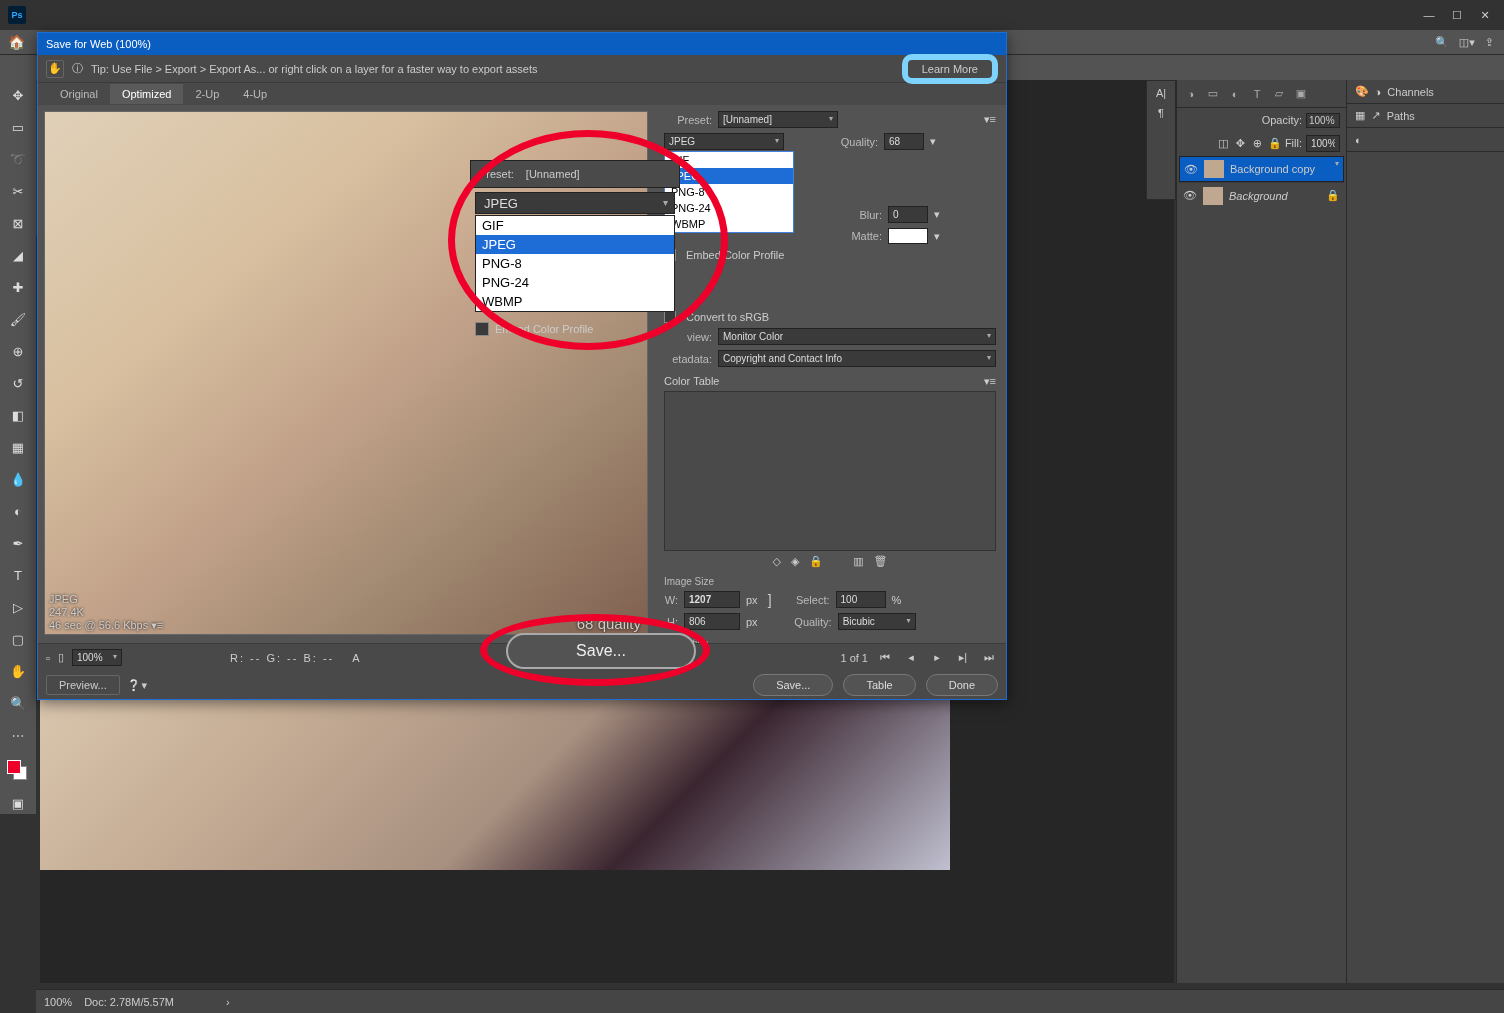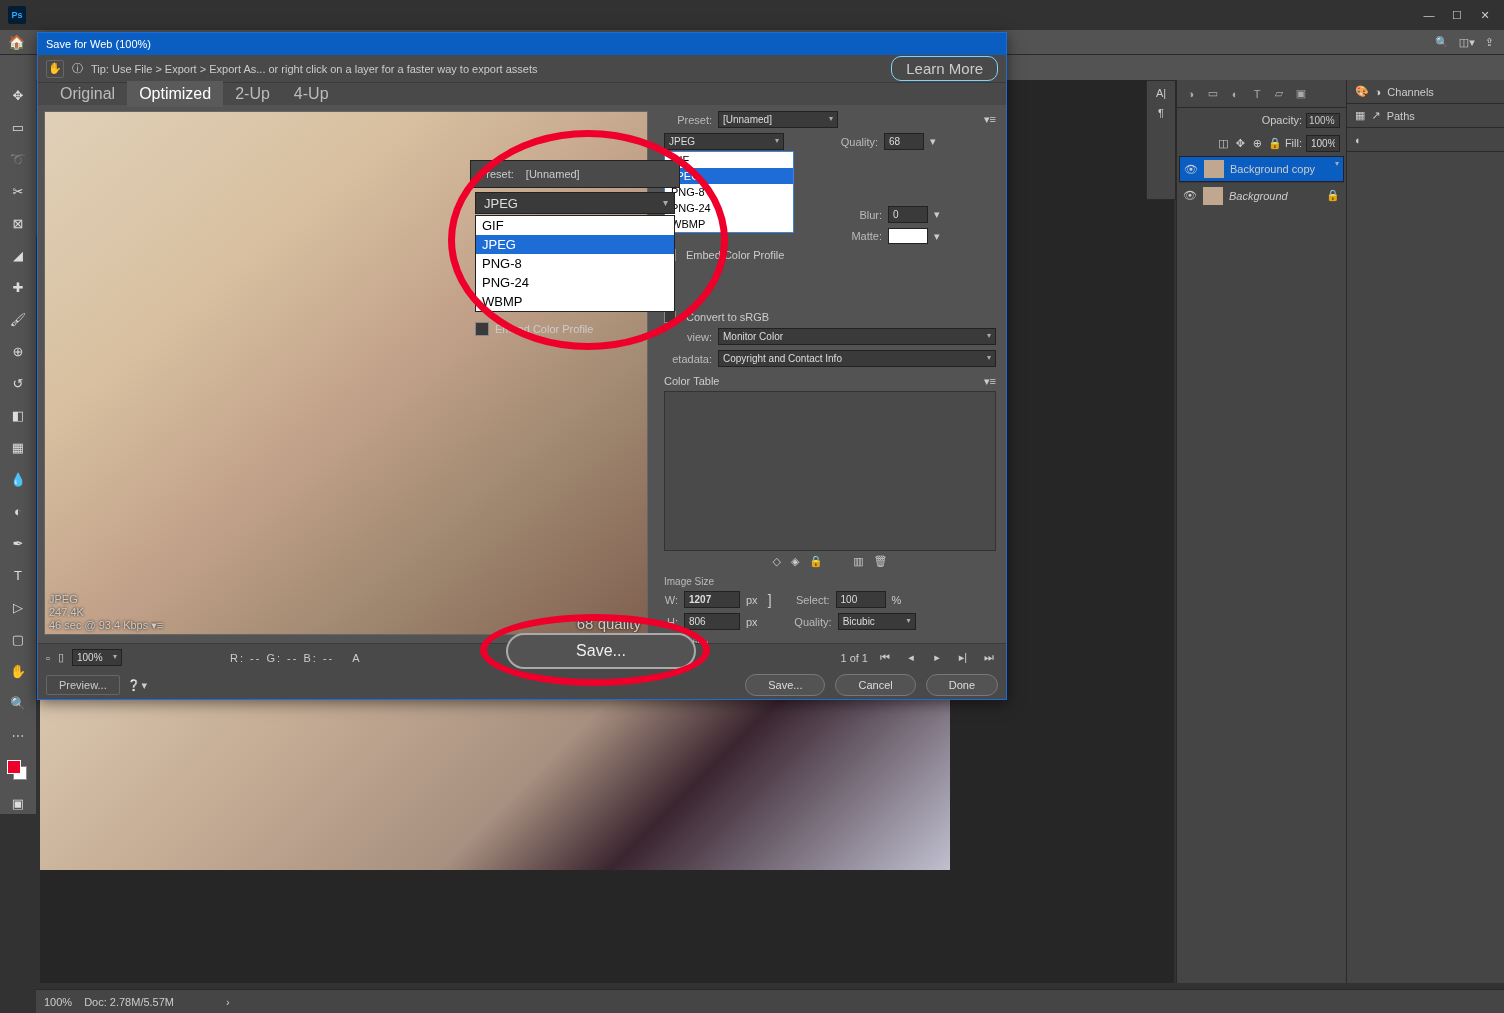--- a/index.html
+++ b/index.html
@@ -38,23 +38,23 @@
 .layer .lock{margin-left:auto}
 .farright{position:absolute;right:0;top:80px;width:158px;bottom:30px;background:#454545;border-left:1px solid #2a2a2a}
 .farright .tabhdr{height:24px;display:flex;align-items:center;padding:0 8px;gap:6px;border-bottom:1px solid #2a2a2a;font-size:10px}
 .statusbar{position:absolute;left:36px;right:0;bottom:0;height:24px;background:#454545;display:flex;align-items:center;padding:0 8px;gap:12px;font-size:10px;border-top:1px solid #2a2a2a}
 .narrowrail{position:absolute;right:328px;top:80px;width:30px;height:120px;background:#454545;border:1px solid #2a2a2a;display:flex;flex-direction:column;align-items:center;gap:8px;padding-top:6px}
 .narrowrail span{font-size:11px}
 .dlg{position:absolute;left:37px;top:32px;width:970px;height:668px;background:#535353;border:1px solid #1e6dd6;box-shadow:0 3px 14px rgba(0,0,0,.5)}
 .dlg .dlgtitle{height:22px;background:#0a5ec2;color:#fff;display:flex;align-items:center;padding:0 8px;font-size:11px}
 .dlg .tipbar{height:28px;background:#494949;display:flex;align-items:center;padding:0 8px;gap:8px;border-bottom:1px solid #3a3a3a}
 .dlg .tipbar .hand{width:18px;height:18px;border:1px solid #666;display:flex;align-items:center;justify-content:center;border-radius:2px}
-.dlg .tipbar .lm{margin-left:auto;padding:3px 14px;border:1px solid #7dd3fc;border-radius:10px;font-size:15px;cursor:pointer}
+.dlg .tipbar .lm{margin-left:auto;padding:3px 14px;border:6px solid #7dd3fc;border-radius:10px;font-size:11px;cursor:pointer}
 .dlg .tabs{height:22px;background:#494949;display:flex;align-items:center;padding-left:10px}
-.dlg .tabs span{padding:4px 12px;font-size:16px;color:#bbb;cursor:pointer}
+.dlg .tabs span{padding:4px 12px;font-size:11px;color:#bbb;cursor:pointer}
 .dlg .tabs span.act{background:#5a5a5a;color:#fff}
 .dlg .body{position:absolute;left:0;top:72px;right:0;bottom:58px;display:flex}
 .dlg .preview{flex:0 0 604px;margin:6px;border:1px solid #666;position:relative;background:linear-gradient(140deg,#e0d0b8 0%,#d8c0a0 30%,#c0a088 55%,#a08870 75%,#806050 100%);overflow:hidden}
 .dlg .preview .pinfo{position:absolute;left:4px;bottom:2px;font-size:10px;line-height:13px;color:#ddd;text-shadow:0 0 3px #000}
 .dlg .preview .qinfo{position:absolute;right:6px;bottom:2px;font-size:15px;text-shadow:0 0 3px #000}
 .dlg .settings{flex:1;padding:6px 10px;font-size:10px}
 .row{display:flex;align-items:center;gap:6px;margin-bottom:5px}
 .row label{min-width:48px;text-align:right;color:#bbb}
 .sel,.inp{background:#3a3a3a;border:1px solid #222;color:#ddd;font-size:10px;padding:2px 4px}
 .sel{position:relative}
@@ -227,21 +227,21 @@
     <span>Original</span>
     <span class="act">Optimized</span>
     <span>2-Up</span>
     <span>4-Up</span>
   </div>
   <div class="body">
     <div class="preview">
       <div class="pinfo">
         <div>JPEG</div>
         <div>247,4K</div>
-        <div><span>46 sec @ 93.4 Kbps</span> <span>▾≡</span></div>
+        <div><span>46 sec @ 56.6 Kbps</span> <span>▾≡</span></div>
       </div>
       <div class="qinfo">68 quality</div>
     </div>
     <div class="settings">
       <div class="row">
         <label>Preset:</label>
         <div class="sel" style="width:120px">[Unnamed]</div>
         <span style="margin-left:auto">▾≡</span>
       </div>
       <div class="row" style="position:relative">
@@ -332,21 +332,21 @@
       <span class="btn">▸</span>
       <span class="btn">▸|</span>
       <span class="btn">⏭</span>
     </div>
   </div>
   <div class="btnrow">
     <span class="pv">Preview...</span>
     <span>❔▾</span>
     <div class="rbuttons">
       <button>Save...</button>
-      <button>Cancel</button>
+      <button>Table</button>
       <button>Done</button>
     </div>
   </div>
 </div>
 
 <div class="zoomedPreset">
   <span class="lab">Preset:</span>
     <span>[Unnamed]</span>
 </div>
 <div class="zoomedSel">JPEG</div>

